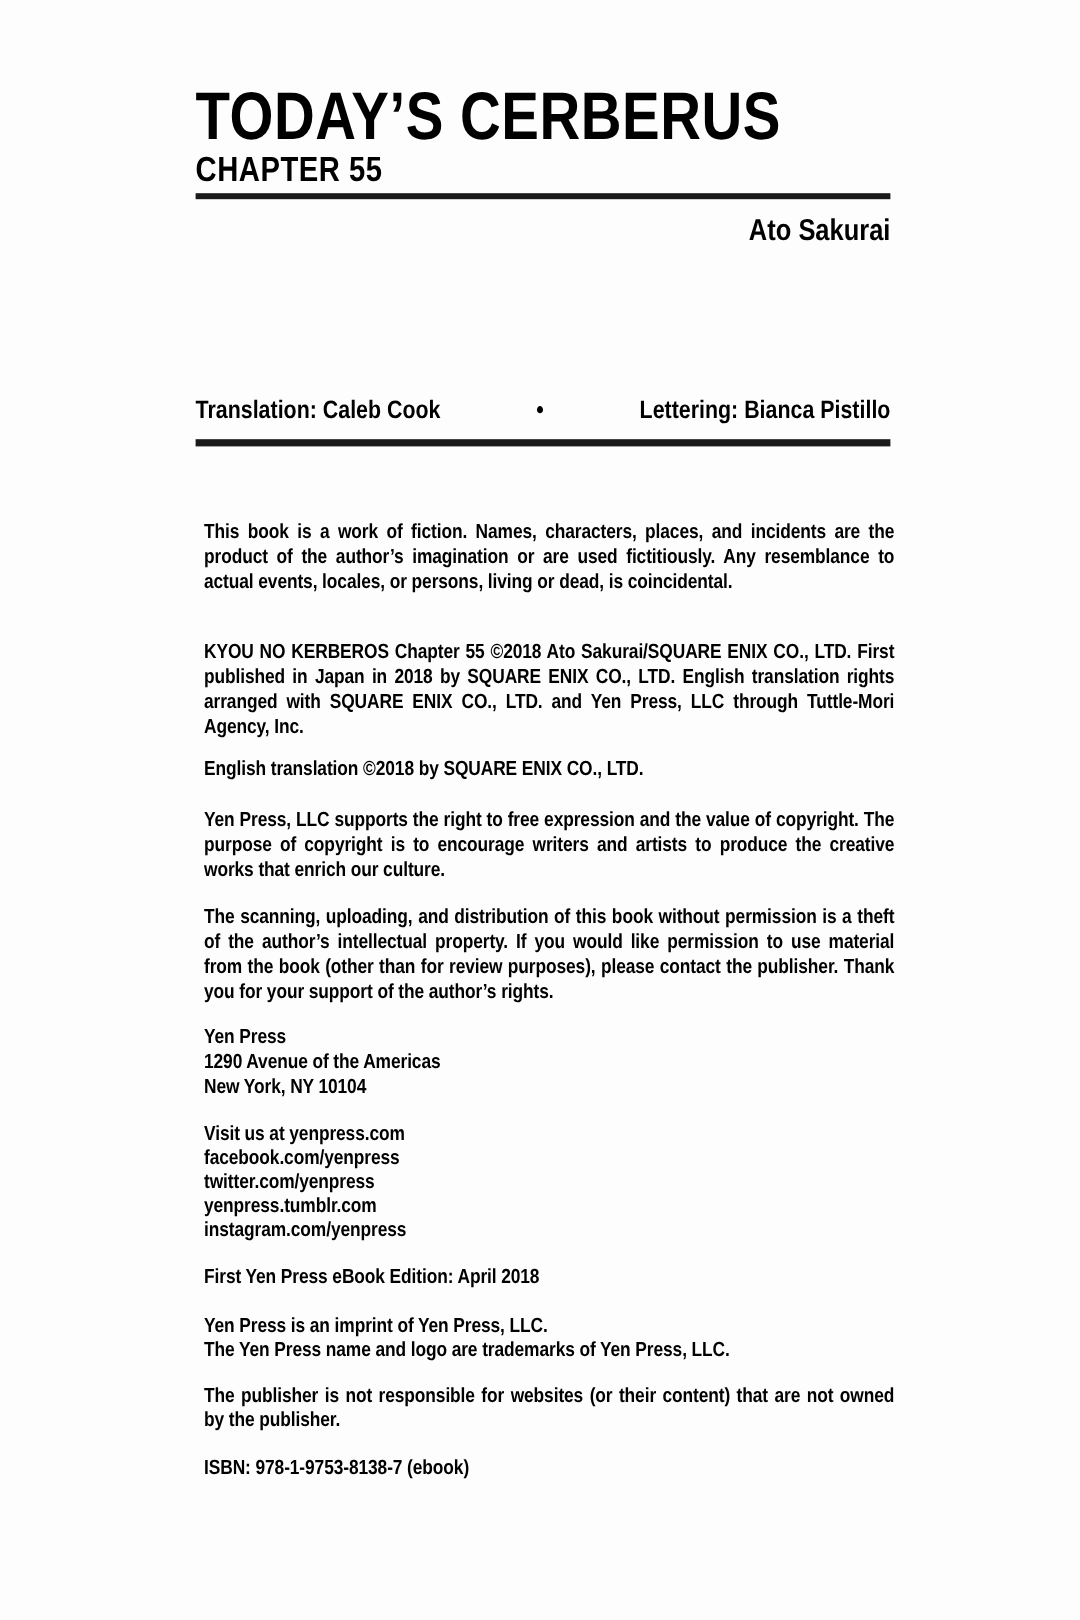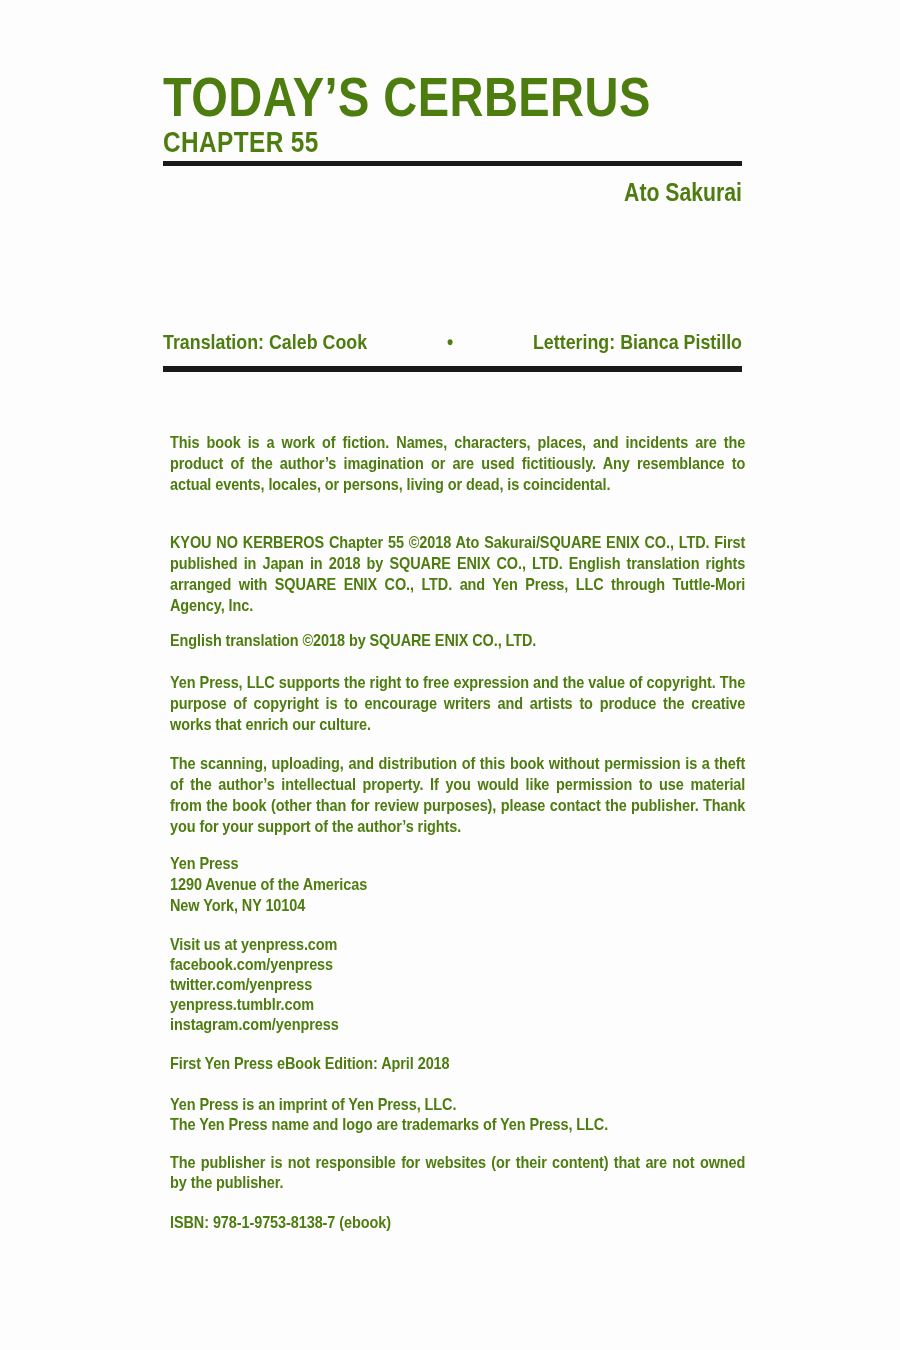--- a/index.html
+++ b/index.html
@@ -58,21 +58,21 @@
   .address { top: 853px; }
   .links { top: 935px; }
   .edition { top: 1053px; }
   .imprint { top: 1095px; }
   .disclaimer { top: 1153px; }
   .isbn { top: 1212px; }
 </style>
 </head>
 <body>
 
-<div class="page" style="background: rgb(253, 253, 253); color: #4d7c0f;">
+<div class="page" style="background: rgb(253, 253, 253); color: #000000;">
 
   <div class="blk title">TODAY’S CERBERUS</div>
   <div class="blk chapter">CHAPTER 55</div>
   <div class="rule rule1"></div>
   <div class="blk author">Ato Sakurai</div>
 
   <div class="blk credits-row">
     <span>Translation: Caleb Cook</span>
     <span>•</span>
     <span>Lettering: Bianca Pistillo</span>

